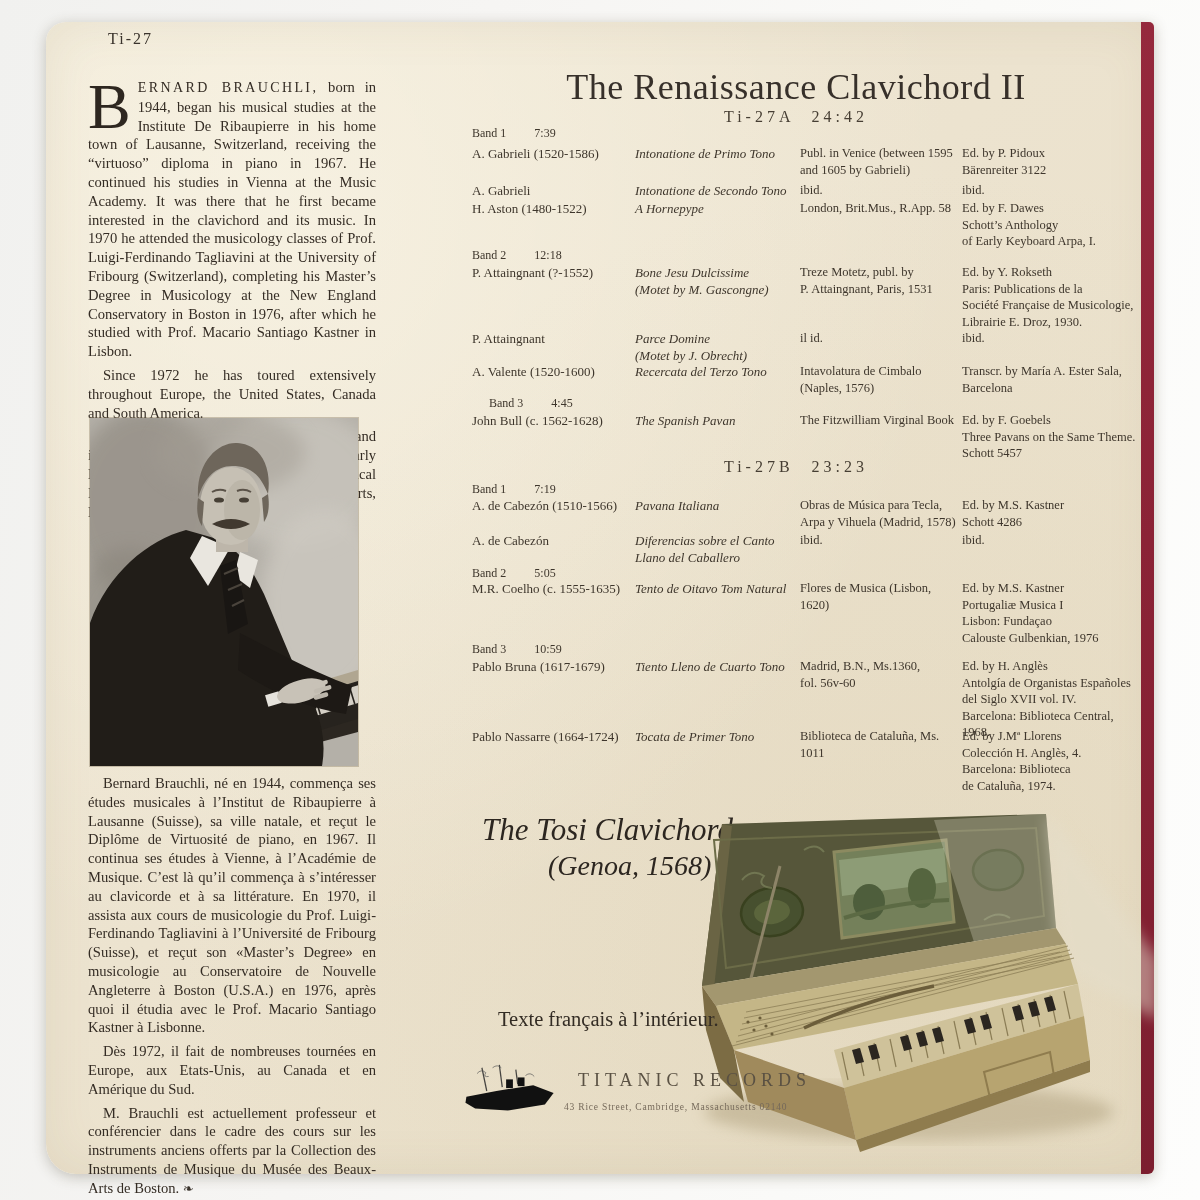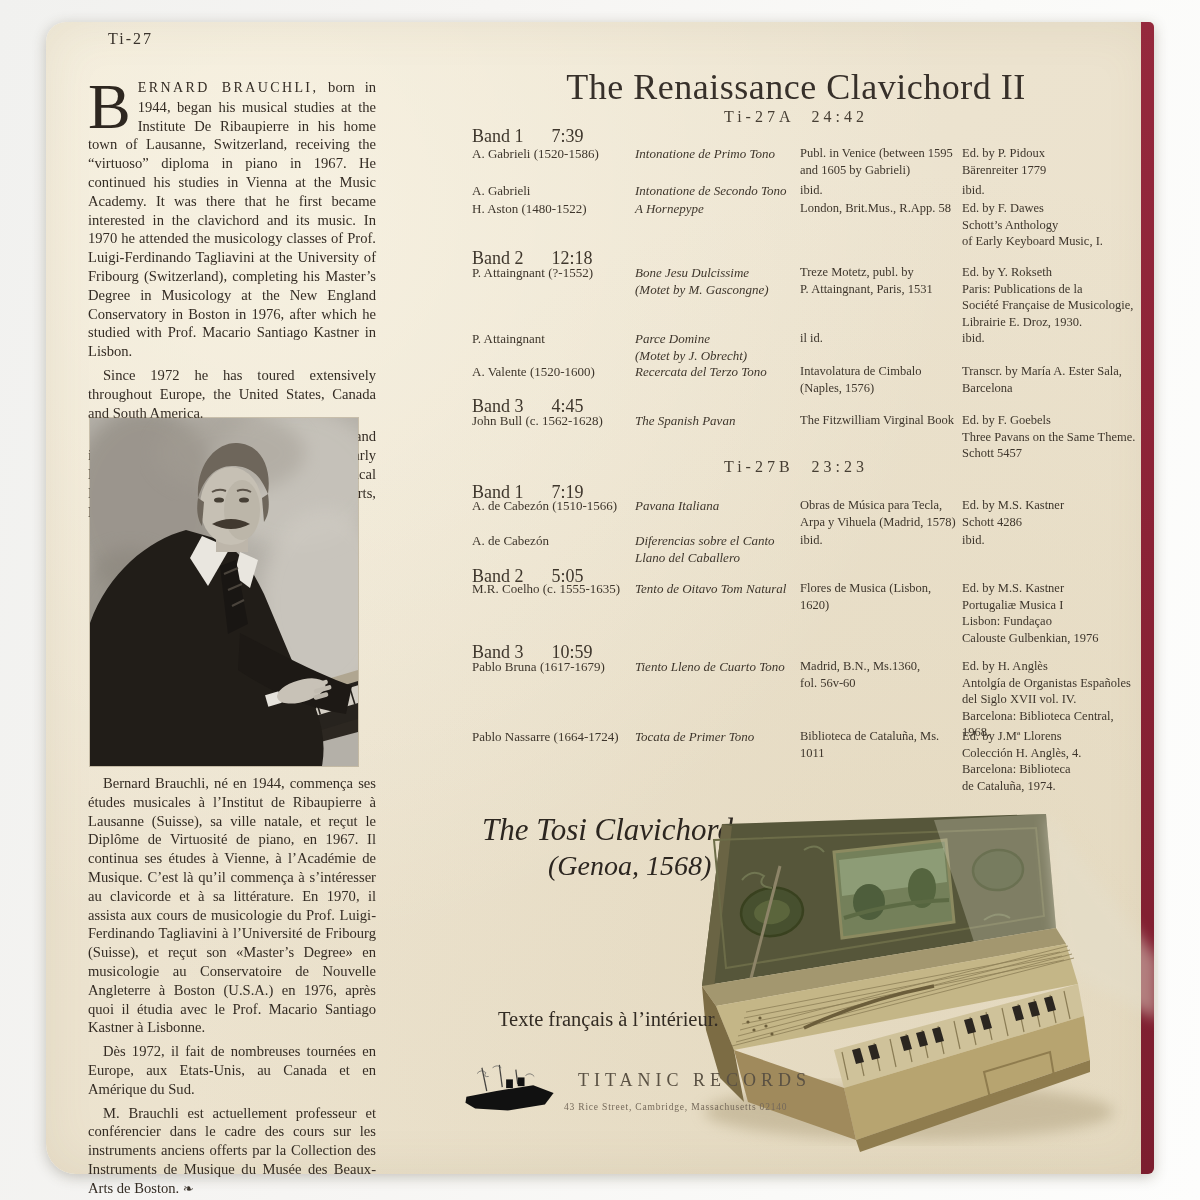--- a/index.html
+++ b/index.html
@@ -31,21 +31,21 @@
   .bio-fr{top:752px;}
   .dropcap{float:left;font-size:64px;line-height:52px;padding:3px 7px 0 0;color:#2e2720;}
   .namecaps{letter-spacing:2.4px;font-size:14px;}
   .ornament{font-family:"DejaVu Sans",sans-serif;font-size:13px;color:#3a332c;}
   .portrait{position:absolute;left:44px;top:396px;width:268px;height:348px;box-shadow:0 0 0 1px rgba(120,105,80,.35);}
   
   .album-title{position:absolute;left:400px;top:44px;width:700px;text-align:center;
     font-size:36px;letter-spacing:.5px;color:#37302a;}
   .side-heading{position:absolute;left:400px;width:700px;text-align:center;
     font-size:16px;letter-spacing:4px;word-spacing:10px;color:#463e33;}
-  .band{position:absolute;left:426px;font-size:18px;color:#3e362c;}
+  .band{position:absolute;left:426px;font-size:12px;color:#3e362c;}
   .band .btime{margin-left:28px;}
   .trow{position:absolute;left:0;top:0;width:1108px;height:0;}
   .trow div{position:absolute;font-size:13px;line-height:1.32;color:#3e362c;white-space:pre-line;}
   .c1{left:426px;width:155px;}
   .c2{left:589px;width:160px;font-style:italic;}
   .c3{left:754px;width:158px;font-size:12.5px !important;}
   .c4{left:916px;width:182px;font-size:12.5px !important;}
   
   .tosi{position:absolute;left:436px;top:790px;font-style:italic;color:#2c2620;}
   .tosi .t1{font-size:31px;}
@@ -158,35 +158,35 @@
   <div class="album-title">The Renaissance Clavichord II</div>
   <div class="side-heading" style="top:86px;">Ti-27A 24:42</div>
 
   <div class="band" style="top:104px;"><span>Band 1</span><span class="btime">7:39</span></div>
   <div class="trow" style="top:123px;">
     <div class="c1">A. Gabrieli (1520-1586)</div>
     <div class="c2">Intonatione de Primo Tono</div>
     <div class="c3">Publ. in Venice (between 1595
 and 1605 by Gabrieli)</div>
     <div class="c4">Ed. by P. Pidoux
-Bärenreiter 1779</div>
+Bärenreiter 3122</div>
   </div>
   <div class="trow" style="top:160px;">
     <div class="c1">A. Gabrieli</div>
     <div class="c2">Intonatione de Secondo Tono</div>
     <div class="c3">ibid.</div>
     <div class="c4">ibid.</div>
   </div>
   <div class="trow" style="top:178px;">
     <div class="c1">H. Aston (1480-1522)</div>
     <div class="c2">A Hornepype</div>
     <div class="c3">London, Brit.Mus., R.App. 58</div>
     <div class="c4">Ed. by F. Dawes
 Schott’s Anthology
-of Early Keyboard Music, I.</div>
+of Early Keyboard Arpa, I.</div>
   </div>
 
   <div class="band" style="top:226px;"><span>Band 2</span><span class="btime">12:18</span></div>
   <div class="trow" style="top:242px;">
     <div class="c1">P. Attaingnant (?-1552)</div>
     <div class="c2">Bone Jesu Dulcissime
 (Motet by M. Gascongne)</div>
     <div class="c3">Treze Motetz, publ. by
 P. Attaingnant, Paris, 1531</div>
     <div class="c4">Ed. by Y. Rokseth
@@ -203,21 +203,21 @@
   </div>
   <div class="trow" style="top:341px;">
     <div class="c1">A. Valente (1520-1600)</div>
     <div class="c2">Recercata del Terzo Tono</div>
     <div class="c3">Intavolatura de Cimbalo
 (Naples, 1576)</div>
     <div class="c4">Transcr. by María A. Ester Sala,
 Barcelona</div>
   </div>
 
-  <div class="band" style="top:374px;"><span>Band 3</span><span class="btime">4:45</span></div>
+  <div class="band" style="top:374px;margin-left:17px;"><span>Band 3</span><span class="btime">4:45</span></div>
   <div class="trow" style="top:390px;">
     <div class="c1">John Bull (c. 1562-1628)</div>
     <div class="c2">The Spanish Pavan</div>
     <div class="c3">The Fitzwilliam Virginal Book</div>
     <div class="c4">Ed. by F. Goebels
 Three Pavans on the Same Theme.
 Schott 5457</div>
   </div>
 
   <div class="side-heading" style="top:436px;">Ti-27B 23:23</div>

